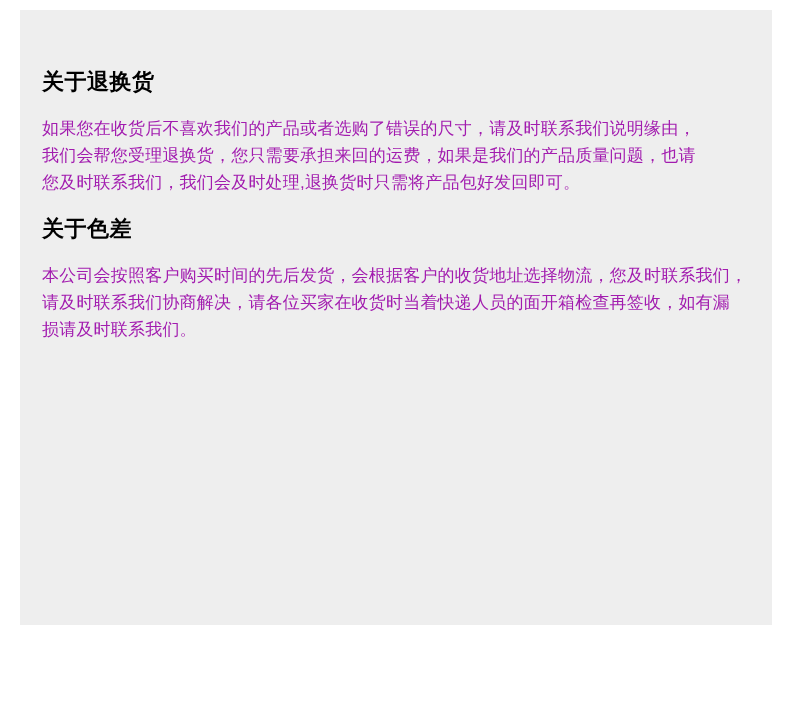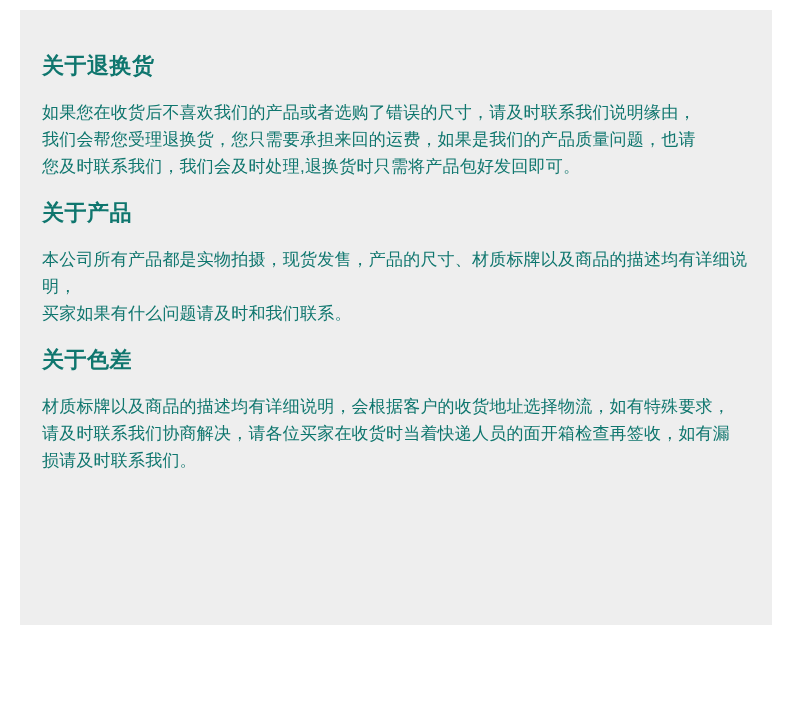--- a/index.html
+++ b/index.html
@@ -21,54 +21,49 @@
     width: 752px;
     height: 615px;
     background: #eeeeee;
     box-sizing: border-box;
     padding: 45px 18px 0 22px;
   }
   .section-heading {
     font-size: 22px;
     line-height: 22px;
     font-weight: 700;
-    color: #0f766e;
-    margin: 0 0 22px 0;
+    color: #000000;
+    margin: 16px 0 22px 0;
     letter-spacing: 0.5px;
   }
   .section-body {
     font-size: 17px;
     line-height: 27px;
-    color: #0f766e;
+    color: #a21caf;
     margin: 0 0 22px 0;
     white-space: pre-line;
     letter-spacing: 0.2px;
   }
 </style>
 </head>
 <body>
 
 <div class="policy-card">
 
   <section>
     <h2 class="section-heading">关于退换货</h2>
     <p class="section-body">如果您在收货后不喜欢我们的产品或者选购了错误的尺寸，请及时联系我们说明缘由，
 我们会帮您受理退换货，您只需要承担来回的运费，如果是我们的产品质量问题，也请
 您及时联系我们，我们会及时处理,退换货时只需将产品包好发回即可。</p>
   </section>
 
-  <section>
-    <h2 class="section-heading">关于产品</h2>
-    <p class="section-body">本公司所有产品都是实物拍摄，现货发售，产品的尺寸、材质标牌以及商品的描述均有详细说明，
-买家如果有什么问题请及时和我们联系。</p>
-  </section>
 
   <section>
     <h2 class="section-heading">关于色差</h2>
   </section>
 
   <section>
-    <p class="section-body">材质标牌以及商品的描述均有详细说明，会根据客户的收货地址选择物流，如有特殊要求，
+    <p class="section-body">本公司会按照客户购买时间的先后发货，会根据客户的收货地址选择物流，您及时联系我们，
 请及时联系我们协商解决，请各位买家在收货时当着快递人员的面开箱检查再签收，如有漏
 损请及时联系我们。</p>
   </section>
 
 </div>
 
 </body></html>

